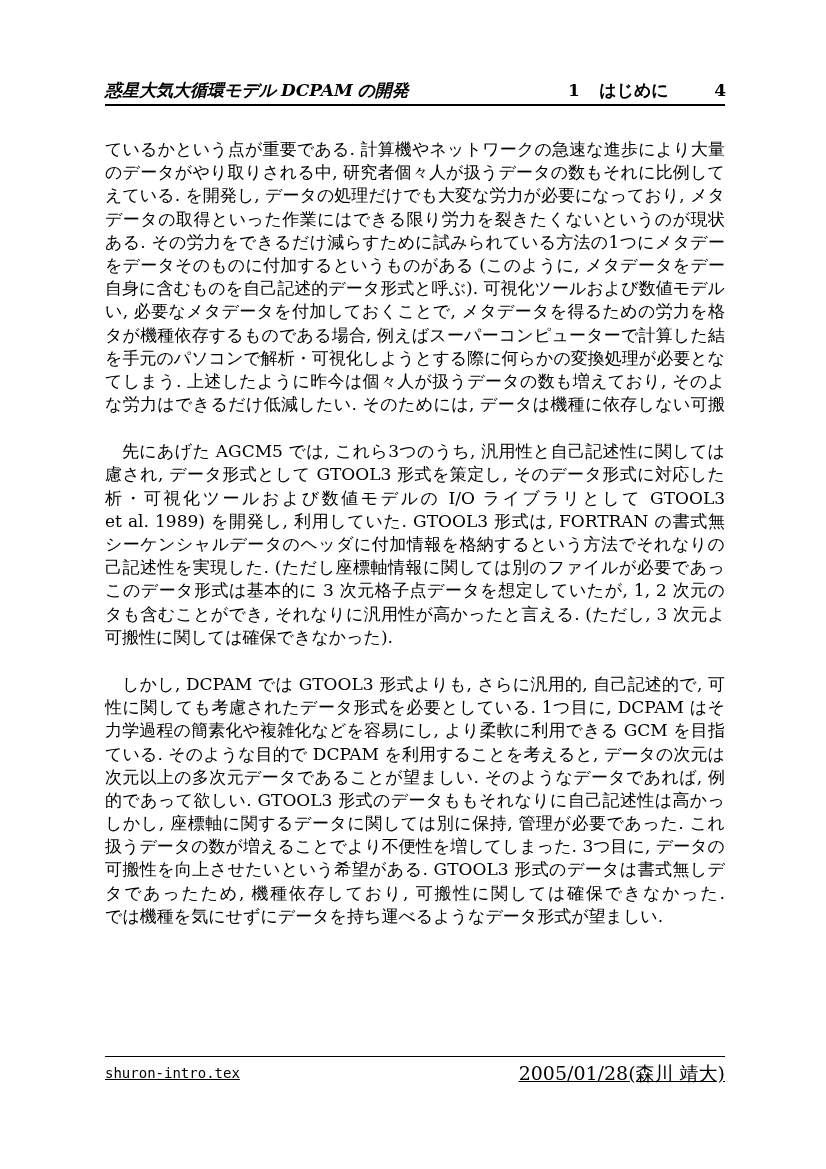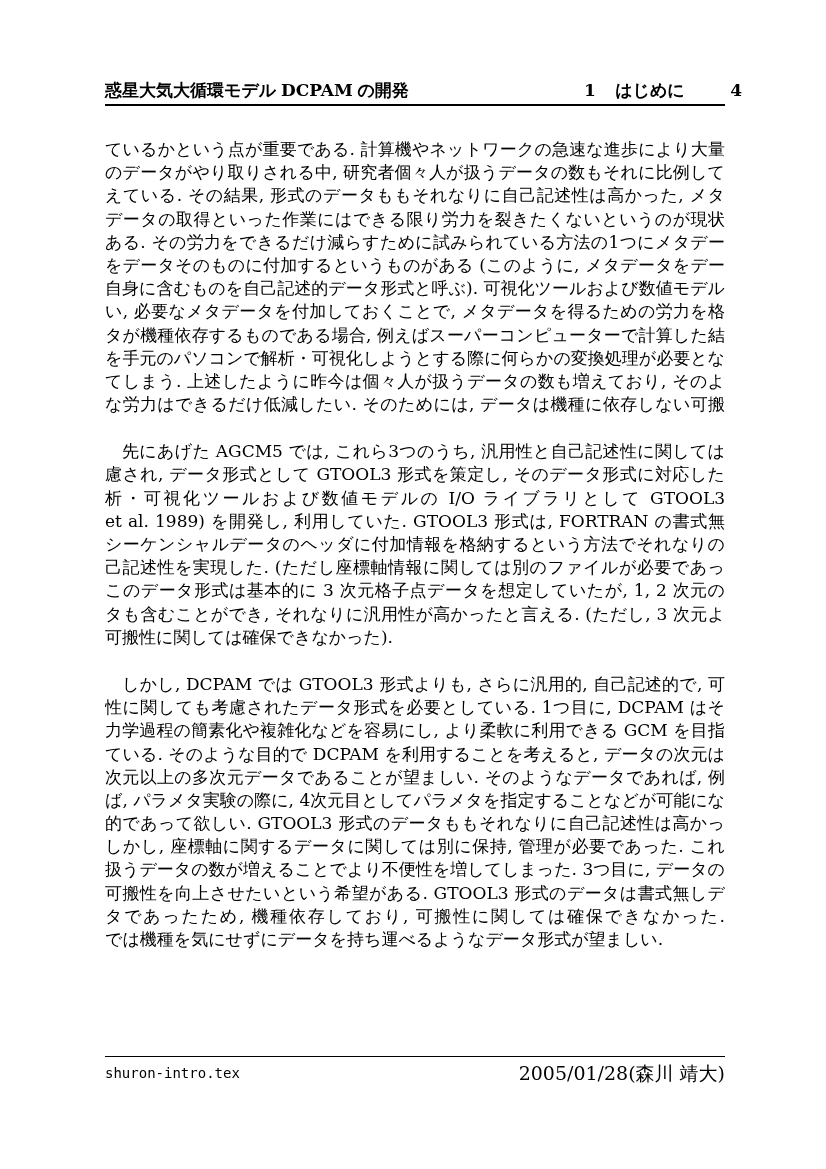--- a/index.html
+++ b/index.html
@@ -19,27 +19,28 @@
   
   .header-left {
     position: absolute;
     left: 105px;
     top: 80px;
     font-family: "Liberation Sans", sans-serif;
     font-weight: bold;
     font-size: 17px;
     line-height: 20px;
     white-space: nowrap;
+    font-style: italic;
   }
   .header-left .latin {
     font-family: "DejaVu Serif", "Liberation Serif", serif;
   }
   .header-right {
     position: absolute;
-    right: 84px;
+    right: 100px;
     top: 80px;
     font-size: 17px;
     line-height: 20px;
     white-space: nowrap;
   }
   .header-right .section-number {
     font-weight: bold;
     font-family: "DejaVu Serif", "Liberation Serif", serif;
     margin-right: 14px;
   }
@@ -99,20 +100,21 @@
   .footer-row {
     position: absolute;
     left: 105px;
     top: 1063px;
     width: 620px;
     display: flex;
     justify-content: space-between;
     align-items: center;
     font-size: 15px;
     line-height: 20px;
+    text-decoration: underline;
   }
   .footer-filename {
     font-family: "DejaVu Sans Mono", "Liberation Mono", monospace;
     font-size: 14px;
   }
   .footer-date {
     font-family: "DejaVu Serif", "Liberation Serif", serif;
     font-size: 19px;
   }
 </style>
@@ -128,21 +130,21 @@
     <span class="section-title">はじめに</span>
     <span class="page-number">4</span>
   </div>
 
   <div class="header-rule"></div>
 
   <div class="body-text">
       <div class="paragraph">
         <div class="line">ているかという点が重要である. 計算機やネットワークの急速な進歩により大量</div>
         <div class="line">のデータがやり取りされる中, 研究者個々人が扱うデータの数もそれに比例して増</div>
-        <div class="line">えている. その結果, 形式のデータももそれなりに自己記述性は高かった, メタ</div>
+        <div class="line">えている. を開発し, データの処理だけでも大変な労力が必要になっており, メタ</div>
         <div class="line">データの取得といった作業にはできる限り労力を裂きたくないというのが現状で</div>
         <div class="line">ある. その労力をできるだけ減らすために試みられている方法の1つにメタデータ</div>
         <div class="line">をデータそのものに付加するというものがある (このように, メタデータをデータ</div>
         <div class="line">自身に含むものを自己記述的データ形式と呼ぶ). 可視化ツールおよび数値モデルの</div>
         <div class="line">い, 必要なメタデータを付加しておくことで, メタデータを得るための労力を格段</div>
         <div class="line">タが機種依存するものである場合, 例えばスーパーコンピューターで計算した結果</div>
         <div class="line">を手元のパソコンで解析・可視化しようとする際に何らかの変換処理が必要となっ</div>
         <div class="line">てしまう. 上述したように昨今は個々人が扱うデータの数も増えており, そのよう</div>
         <div class="line">な労力はできるだけ低減したい. そのためには, データは機種に依存しない可搬性</div>
       </div>
@@ -156,21 +158,20 @@
         <div class="line">このデータ形式は基本的に 3 次元格子点データを想定していたが, 1, 2 次元のデー</div>
         <div class="line">タも含むことができ, それなりに汎用性が高かったと言える. (ただし, 3 次元より</div>
         <div class="line last">可搬性に関しては確保できなかった).</div>
       </div>
       <div class="paragraph indent">
         <div class="line">しかし, DCPAM では GTOOL3 形式よりも, さらに汎用的, 自己記述的で, 可搬</div>
         <div class="line">性に関しても考慮されたデータ形式を必要としている. 1つ目に, DCPAM はその</div>
         <div class="line">力学過程の簡素化や複雑化などを容易にし, より柔軟に利用できる GCM を目指し</div>
         <div class="line">ている. そのような目的で DCPAM を利用することを考えると, データの次元は3</div>
         <div class="line">次元以上の多次元データであることが望ましい. そのようなデータであれば, 例え</div>
-        <div class="line">ば, パラメタ実験の際に, 4次元目としてパラメタを指定することなどが可能にな</div>
         <div class="line">的であって欲しい. GTOOL3 形式のデータももそれなりに自己記述性は高かった.</div>
         <div class="line">しかし, 座標軸に関するデータに関しては別に保持, 管理が必要であった. これは,</div>
         <div class="line">扱うデータの数が増えることでより不便性を増してしまった. 3つ目に, データの</div>
         <div class="line">可搬性を向上させたいという希望がある. GTOOL3 形式のデータは書式無しデー</div>
         <div class="line">タであったため, 機種依存しており, 可搬性に関しては確保できなかった. DCPAM</div>
         <div class="line last">では機種を気にせずにデータを持ち運べるようなデータ形式が望ましい.</div>
       </div>
     </div>
 
   <div class="footer-rule"></div>

